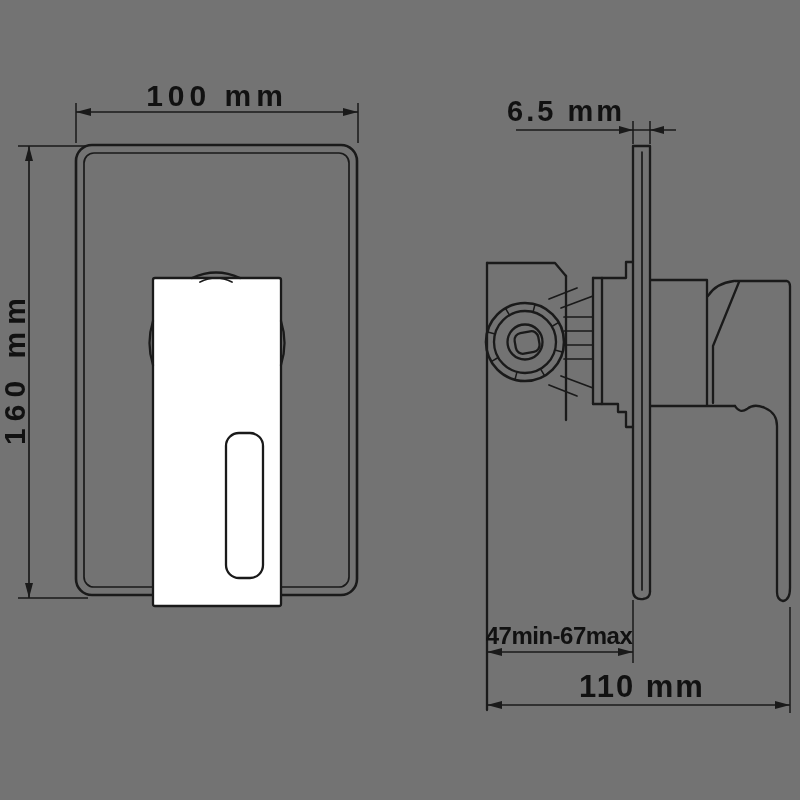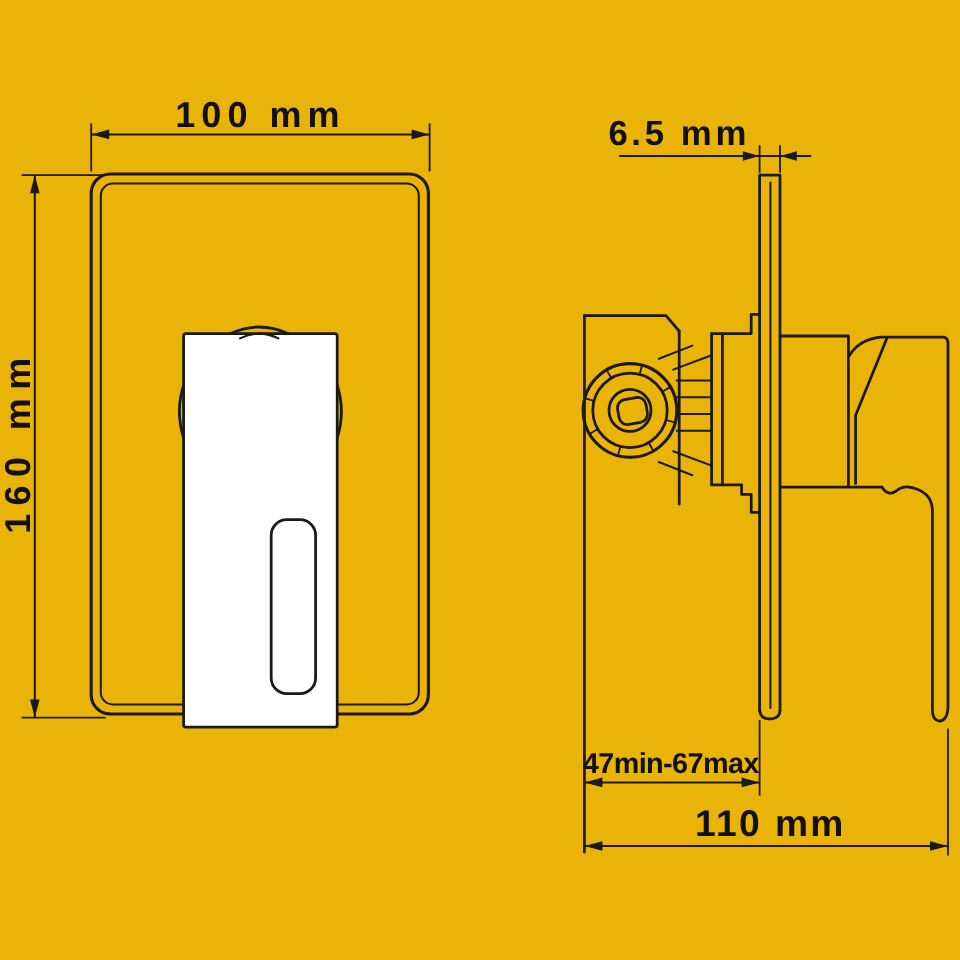--- a/index.html
+++ b/index.html
@@ -1,16 +1,16 @@
 <!DOCTYPE html>
 <html><head>
 <meta charset="utf-8">
 <style>
   html,body{margin:0;padding:0;background:#ffffff;}
-  .stage{position:relative;width:800px;height:800px;background:#eab308;overflow:hidden;
+  .stage{position:relative;width:800px;height:800px;background:#737373;overflow:hidden;
          font-family:"Liberation Sans","DejaVu Sans",sans-serif;}
   svg{display:block;}
   svg text{font-family:"Liberation Sans","DejaVu Sans",sans-serif;font-weight:bold;fill:#111111;}
   .ol {fill:none;stroke:#1a1a1a;stroke-width:2.3;stroke-linecap:round;stroke-linejoin:round;}
   .olh{fill:none;stroke:#1a1a1a;stroke-width:2.6;stroke-linecap:round;stroke-linejoin:round;}
   .ol2{fill:none;stroke:#1a1a1a;stroke-width:1.7;stroke-linecap:round;stroke-linejoin:round;}
   .dim{fill:none;stroke:#1a1a1a;stroke-width:1.7;}
   .ext{fill:none;stroke:#1a1a1a;stroke-width:1.5;}
   .arr{fill:#1a1a1a;stroke:none;}
   .wfill{fill:#ffffff;stroke:#1a1a1a;stroke-width:2.3;stroke-linejoin:round;}

